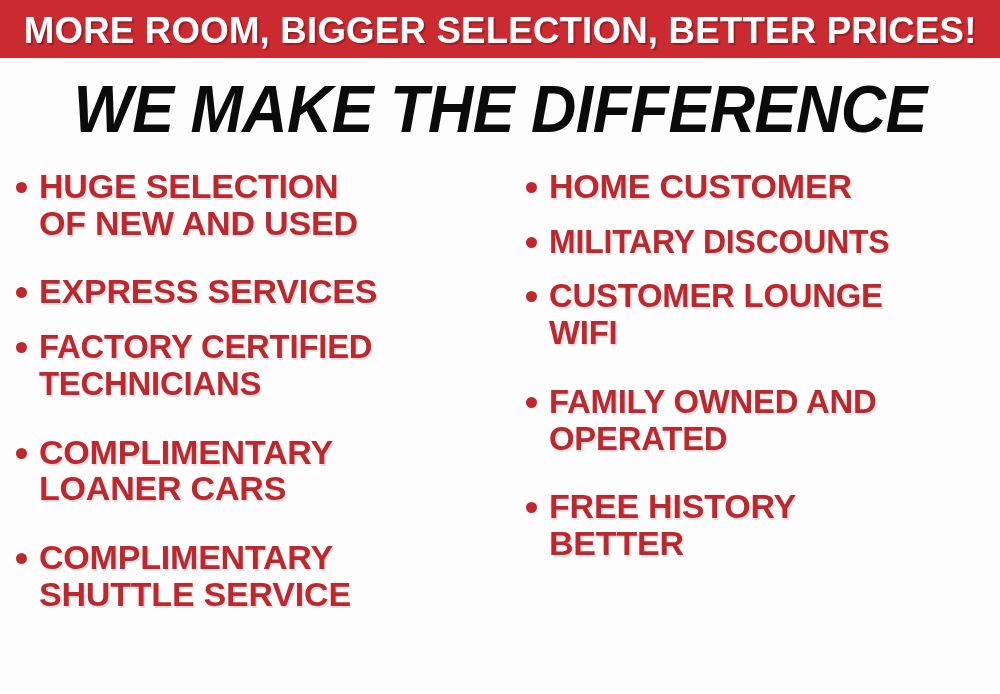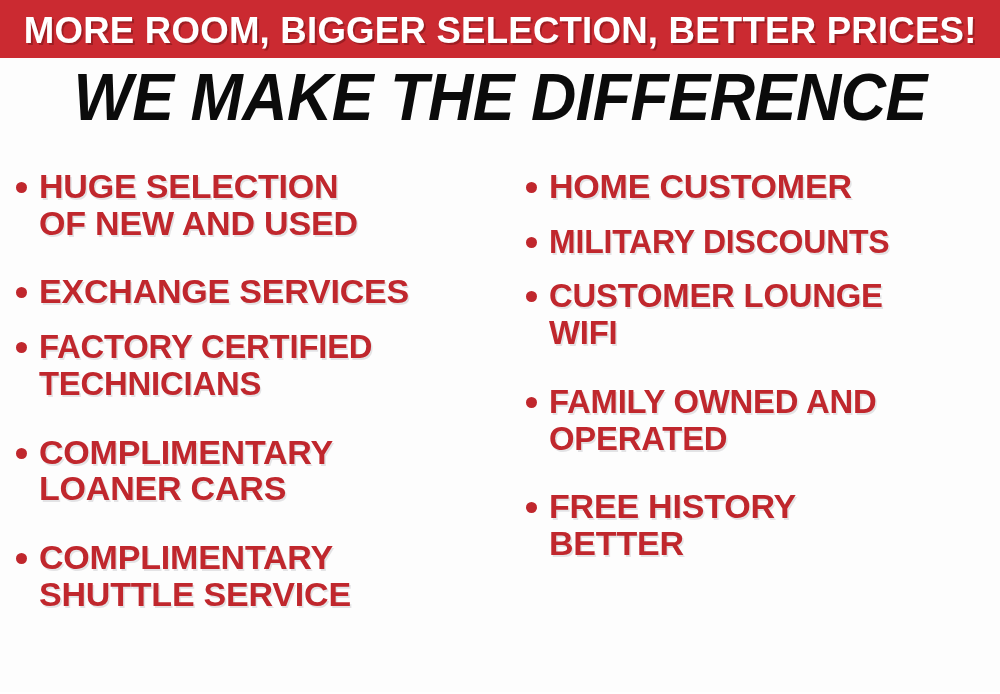--- a/index.html
+++ b/index.html
@@ -51,21 +51,21 @@
   }
 
   
   .headline-wrap {
     position: absolute;
     left: 0;
     top: 64px;
     width: 1000px;
     height: 78px;
     display: flex;
-    align-items: flex-start;
+    align-items: flex-end;
     justify-content: center;
   }
   .headline {
     color: #0b0b0b;
     font-family: "Liberation Sans", sans-serif;
     font-size: 66px;
     font-weight: bold;
     font-style: italic;
     line-height: 1;
     white-space: nowrap;
@@ -148,21 +148,21 @@
     <div class="column column-left">
 
       <div class="bullet-item gap-lg">
         <span class="bullet-dot"></span>
         <span class="bullet-text">HUGE SELECTION
 OF NEW AND USED</span>
       </div>
 
       <div class="bullet-item gap-sm">
         <span class="bullet-dot"></span>
-        <span class="bullet-text">EXCHANGE SERVICES</span>
+        <span class="bullet-text">EXPRESS SERVICES</span>
       </div>
 
       <div class="bullet-item gap-lg">
         <span class="bullet-dot"></span>
         <span class="bullet-text tight">FACTORY CERTIFIED
 TECHNICIANS</span>
       </div>
 
       <div class="bullet-item gap-lg">
         <span class="bullet-dot"></span>

